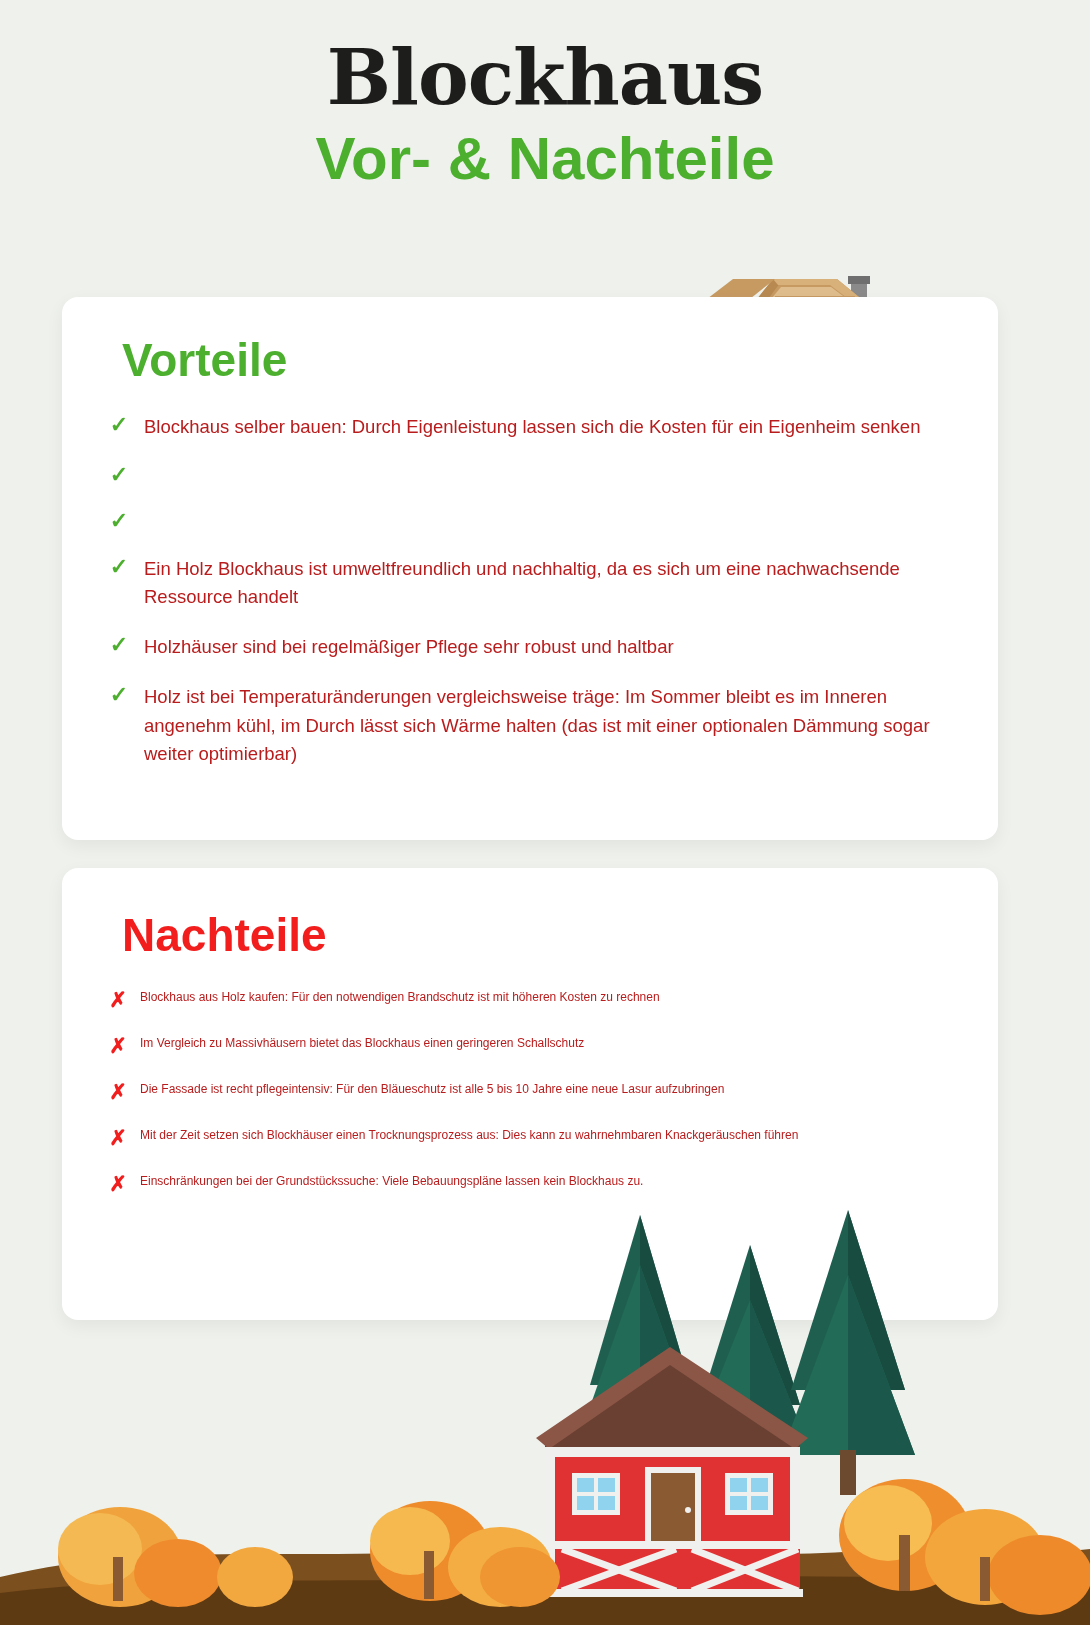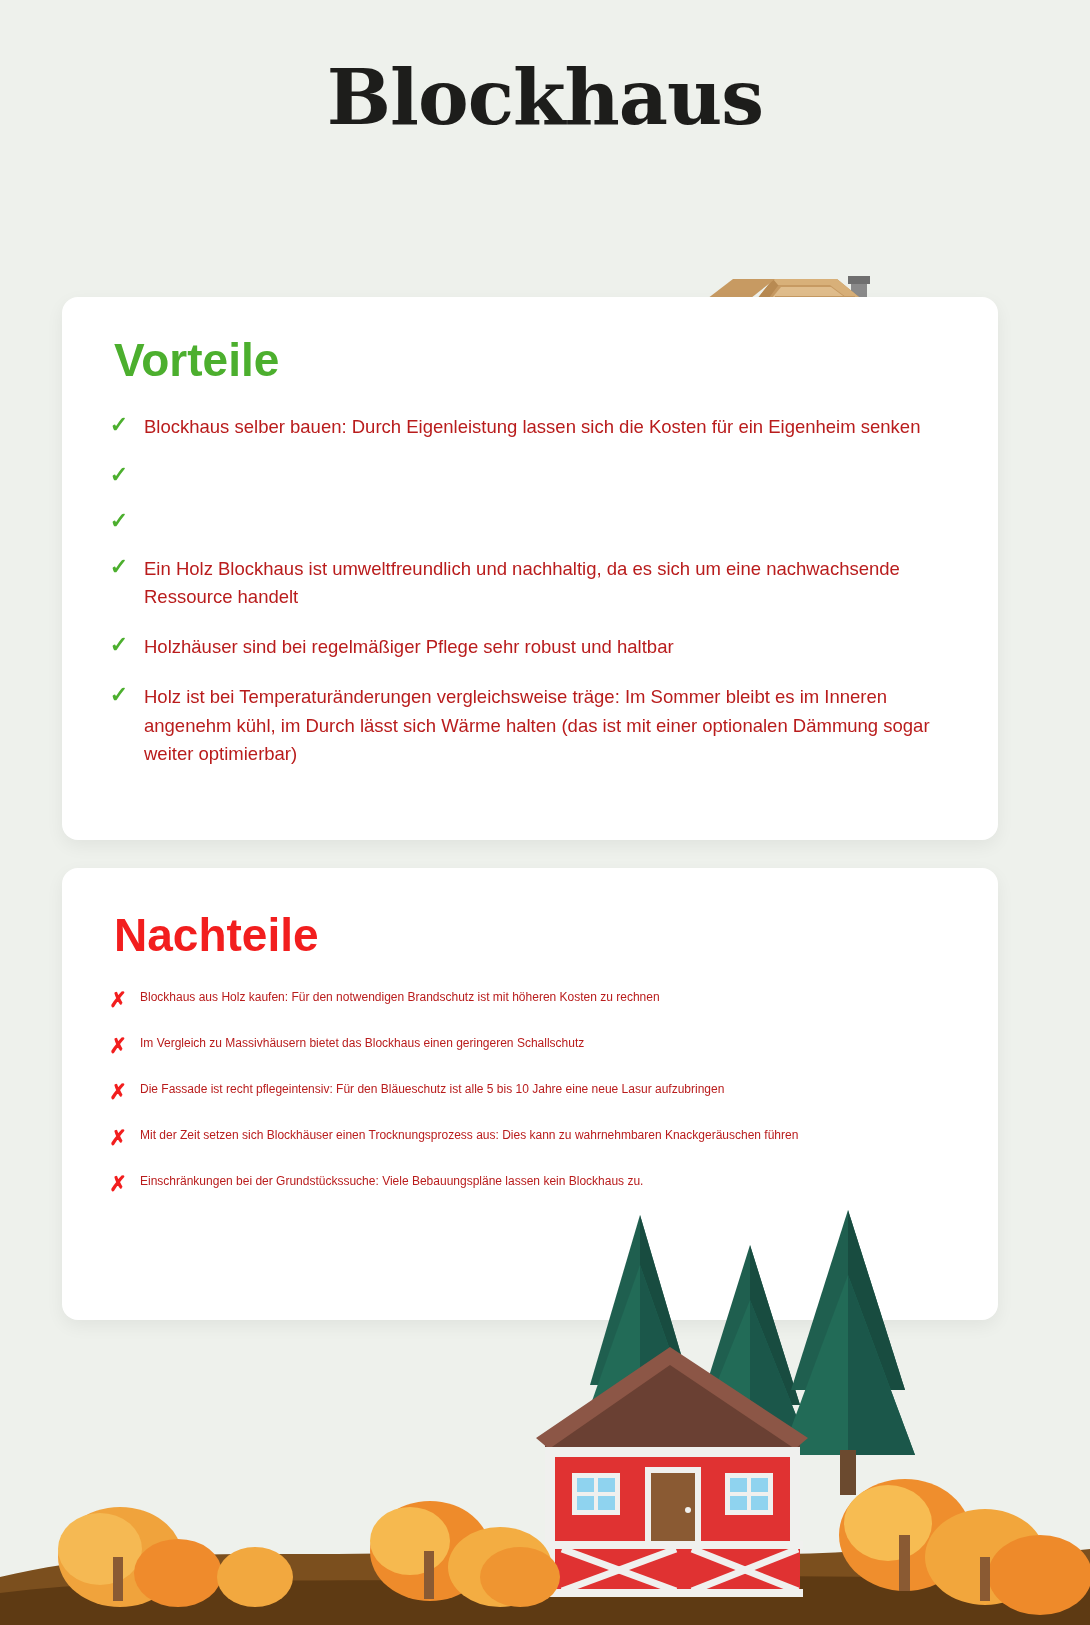--- a/index.html
+++ b/index.html
@@ -16,21 +16,21 @@
   }
   .page {
     position: relative;
     width: 1090px;
     height: 1625px;
     overflow: hidden;
   }
 
   
   .header {
-    padding-top: 60px;
+    padding-top: 40px;
     text-align: center;
   }
   .title-main {
     font-family: "DejaVu Serif", serif;
     font-weight: bold;
     font-size: 76px;
     line-height: 1.0;
     color: #1d1d1b;
     letter-spacing: -1px;
     margin: 0;
@@ -61,21 +61,21 @@
   }
   #card-cons {
     top: 868px;
     height: 452px;
     padding: 40px 24px 10px 44px;
   }
   .card-title {
     font-family: "Liberation Sans", sans-serif;
     font-weight: bold;
     font-size: 46px;
-    margin: 0 0 26px 8px;
+    margin: 0 0 26px 16px;
   }
   .card-title.pros { color: #4caf2e; }
   .card-title.cons { color: #f21e1e; }
 
   ul.list {
     list-style: none;
     margin: 0;
     padding: 0;
   }
   ul.list li {
@@ -120,20 +120,21 @@
     height: 420px;
   }
 </style>
 </head>
 <body>
 
 <div class="page">
 
   <div class="header">
     <h1 class="title-main">Blockhaus</h1>
+    <h2 class="title-sub">Vor- &amp; Nachteile</h2>
   </div>
 
   <div class="cabin">
     <svg width="300" height="205" viewBox="0 0 300 205" xmlns="http://www.w3.org/2000/svg">
 
       <rect x="196" y="25" width="16" height="30" fill="#8a8a8a"></rect>
       <rect x="193" y="21" width="22" height="8" fill="#6f6f6f"></rect>
 
       <polygon points="75,78 118,24 182,24 248,78" fill="#c79a62"></polygon>
       <polygon points="75,78 118,24 128,24 88,78" fill="#b88a52"></polygon>

